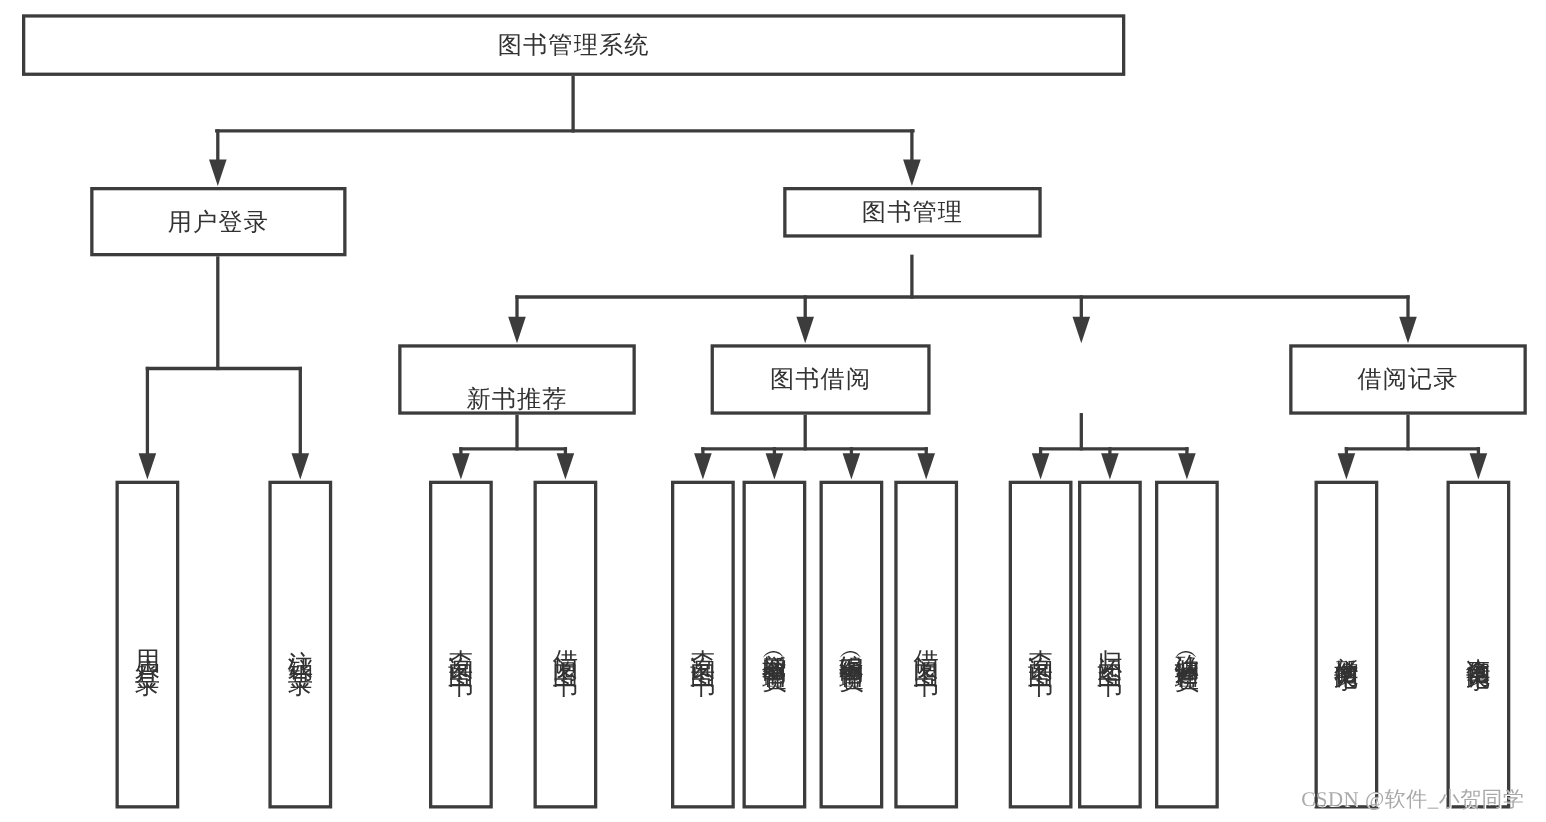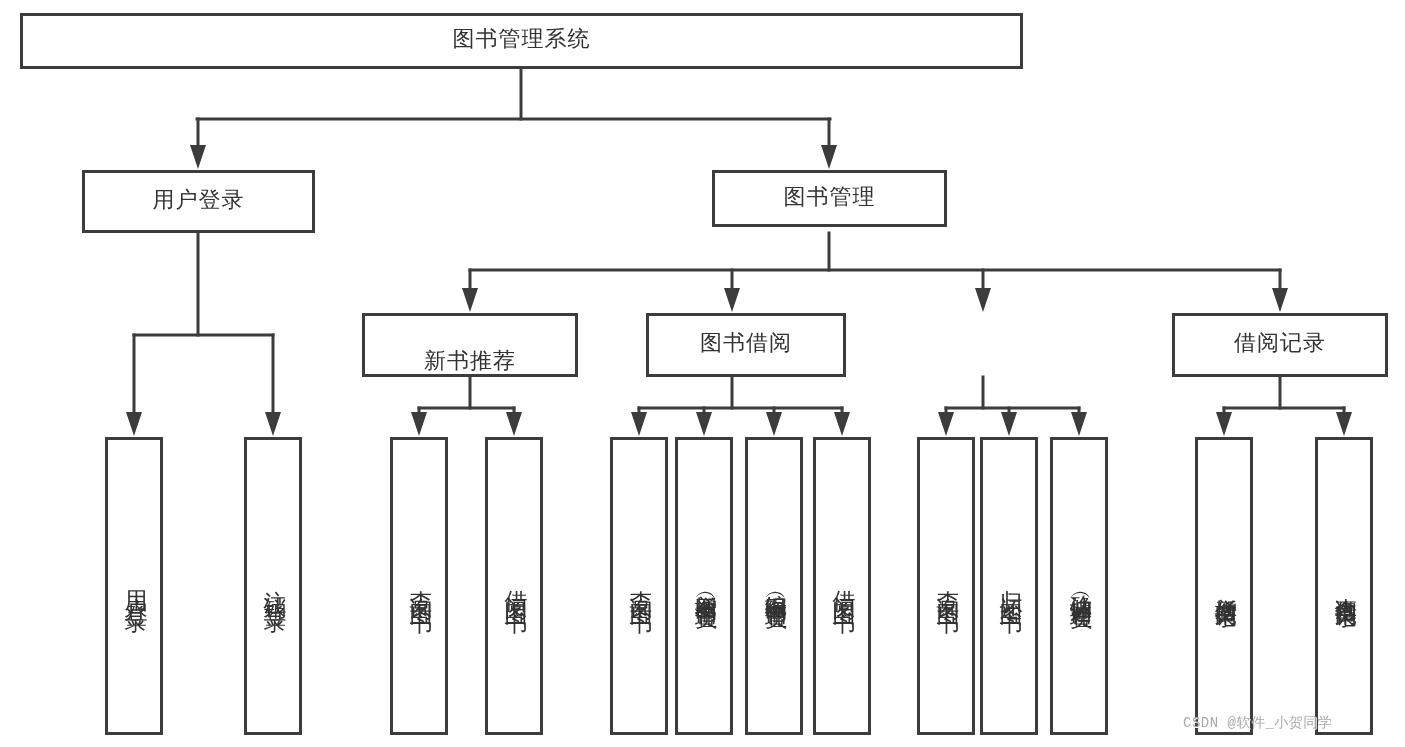--- a/index.html
+++ b/index.html
@@ -2,21 +2,21 @@
 <html><head>
 <meta charset="utf-8">
 <style>
   html, body { margin: 0; padding: 0; background: #ffffff; }
   #canvas {
     position: relative;
     width: 1405px;
     height: 747px;
     background: #ffffff;
     overflow: hidden;
-    font-family: Liberation Mono, monospace;
+    font-family: Liberation Serif, serif;
   }
   #connectors {
     position: absolute;
     left: 0; top: 0;
     width: 1405px; height: 747px;
   }
   .node {
     position: absolute;
     box-sizing: border-box;
     border: 3px solid #3c3c3c;
@@ -40,21 +40,21 @@
     letter-spacing: 7px;
   }
   .vlabel.tight {
     font-size: 22px;
     letter-spacing: 2px;
   }
   
   .b-root  { left: 20px;   top: 13px;  width: 1003px; height: 56px; }
   
   .b-l2a   { left: 82px;   top: 170px; width: 233px;  height: 63px; }
-  .b-l2b   { left: 712px;  top: 170px; width: 235px;  height: 57px; }
+  .b-l2b   { left: 712px;  top: 170px; width: 235px;  height: 46px; }
   
   .b-l3a   { left: 362px;  top: 313px; width: 216px;  height: 64px; align-items: flex-end; }
   .b-l3b   { left: 646px;  top: 313px; width: 200px;  height: 64px; }
   .b-l3c   { left: 883px;  top: 313px; width: 200px;  height: 64px; }
   .b-l3d   { left: 1172px; top: 313px; width: 216px;  height: 64px; }
   
   .leaf    { top: 437px; width: 58px; height: 298px; }
   .b-lf0  { left: 105px; }
   .b-lf1  { left: 244px; }
   .b-lf2  { left: 390px; }
@@ -65,21 +65,21 @@
   .b-lf7  { left: 813px; }
   .b-lf8  { left: 917px; }
   .b-lf9  { left: 980px; }
   .b-lf10 { left: 1050px; }
   .b-lf11 { left: 1195px; }
   .b-lf12 { left: 1315px; }
   .watermark {
     position: absolute;
     left: 1183px;
     top: 714px;
-    font-size: 14px;
+    font-size: 19px;
     letter-spacing: 0.5px;
     color: #a9a9a9;
     white-space: nowrap;
     text-shadow: 1px 1px 0 #ffffff;
     z-index: 5;
   }
 </style>
 </head>
 <body>
 

